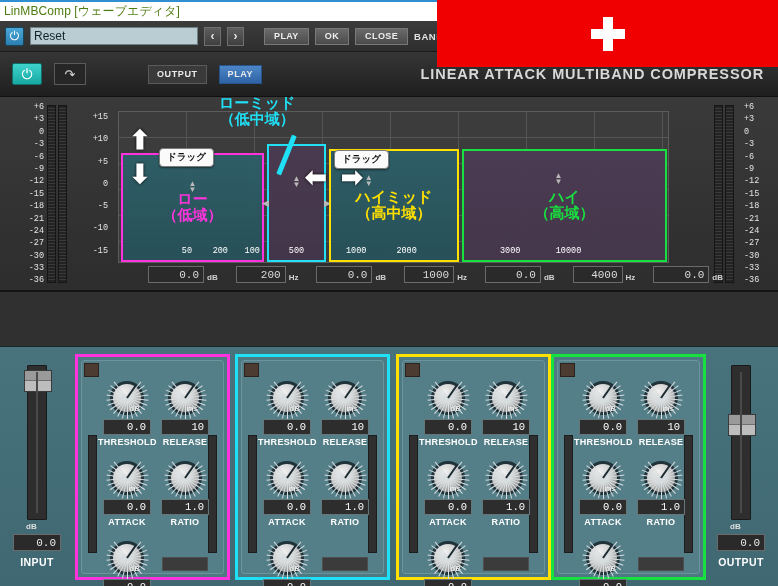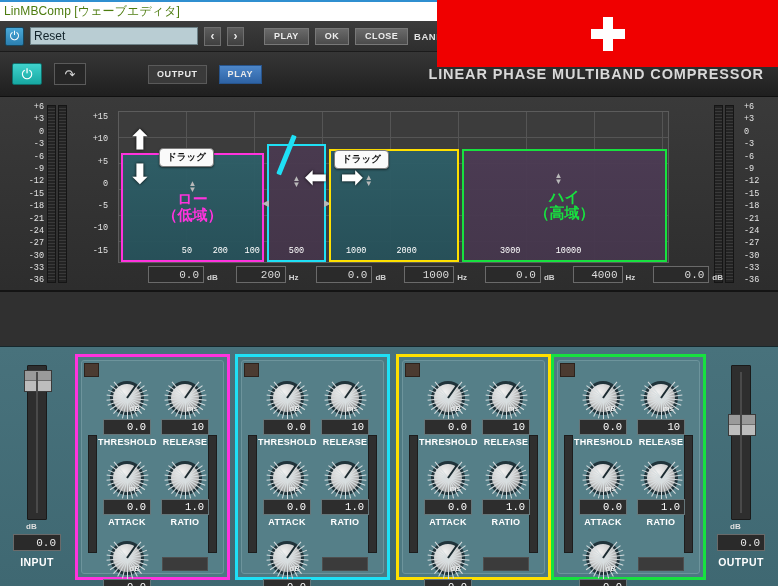--- a/index.html
+++ b/index.html
@@ -284,21 +284,21 @@
     <span class="tlabel">INST</span>
     <div class="chip blue"></div>
   </div>
 
   <div class="plugin-header">
     <div class="hdr-power">⏻</div>
     <div class="hdr-arrow">↷</div>
     <div style="width:38px"></div>
     <div class="hdr-btn">OUTPUT</div>
     <div class="hdr-btn primary">PLAY</div>
-    <div class="hdr-title">LINEAR PHASE MULTIBAND COMPRESSOR</div>
+    <div class="hdr-title">LINEAR ATTACK MULTIBAND COMPRESSOR</div>
   </div>
 
   <div class="banner">
     <span class="plus"></span>
   </div>
 
   <div class="band-section">
 
     <div class="scale-col" style="left:14px;">
       <span>+6</span>
@@ -371,20 +371,24 @@
         <div class="vhandle" style="top:30px">▲<br>▼</div>
         <div class="hhandle" style="left:-7px">◀</div>
         <div class="hhandle" style="right:-7px">▶</div>
         <div class="freq-ticks">
           <span style="left:50%">500</span>
         </div>
       </div>
 
       <div class="band-box" style="left:210px; top:37px; width:130px; height:113px; border-color:#ffe000;">
         <div class="band-fill" style="background:linear-gradient(180deg,#2e5f68,#26515a);opacity:.95"></div>
+        <div class="band-label" style="color:#ffe000;">
+          <span>ハイミッド</span>
+          <small>（高中域）</small>
+        </div>
         <div class="vhandle" style="top:24px; left:30%">▲<br>▼</div>
         <div class="freq-ticks">
           <span style="left:20%">1000</span>
           <span style="left:60%">2000</span>
         </div>
       </div>
 
       <div class="band-box" style="left:343px; top:37px; width:205px; height:113px; border-color:#17e13f;">
         <div class="band-fill" style="background:linear-gradient(180deg,#4c3b54,#45364c);opacity:.95"></div>
         <div class="band-label" style="color:#17e13f;">
@@ -402,20 +406,24 @@
       <div class="arrow-glyph" style="left:10px; top:52px;">⬇</div>
       <div class="drag-callout" style="left:40px; top:36px;">ドラッグ</div>
 
       <div class="arrow-glyph" style="left:186px; top:55px;">⬅</div>
       <div class="arrow-glyph" style="left:222px; top:55px;">➡</div>
       <div class="drag-callout" style="left:215px; top:38px;">ドラッグ</div>
 
       <div class="slash" style="left:165px; top:22px;"></div>
     </div>
 
+    <div class="callout-title" style="left:219px; top:-2px; color:#1fe0f5;">
+      <span>ローミッド</span><br>
+      <span>（低中域）</span>
+    </div>
 
     <div class="value-row">
       <div class="vf-wrap" style="margin-left:30px">
         <div class="vfield" style="width:56px">0.0</div>
         <span class="vunit">dB</span>
       </div>
       <div class="vf-wrap" style="margin-left:18px">
         <div class="vfield" style="width:50px">200</div>
         <span class="vunit">Hz</span>
       </div>

